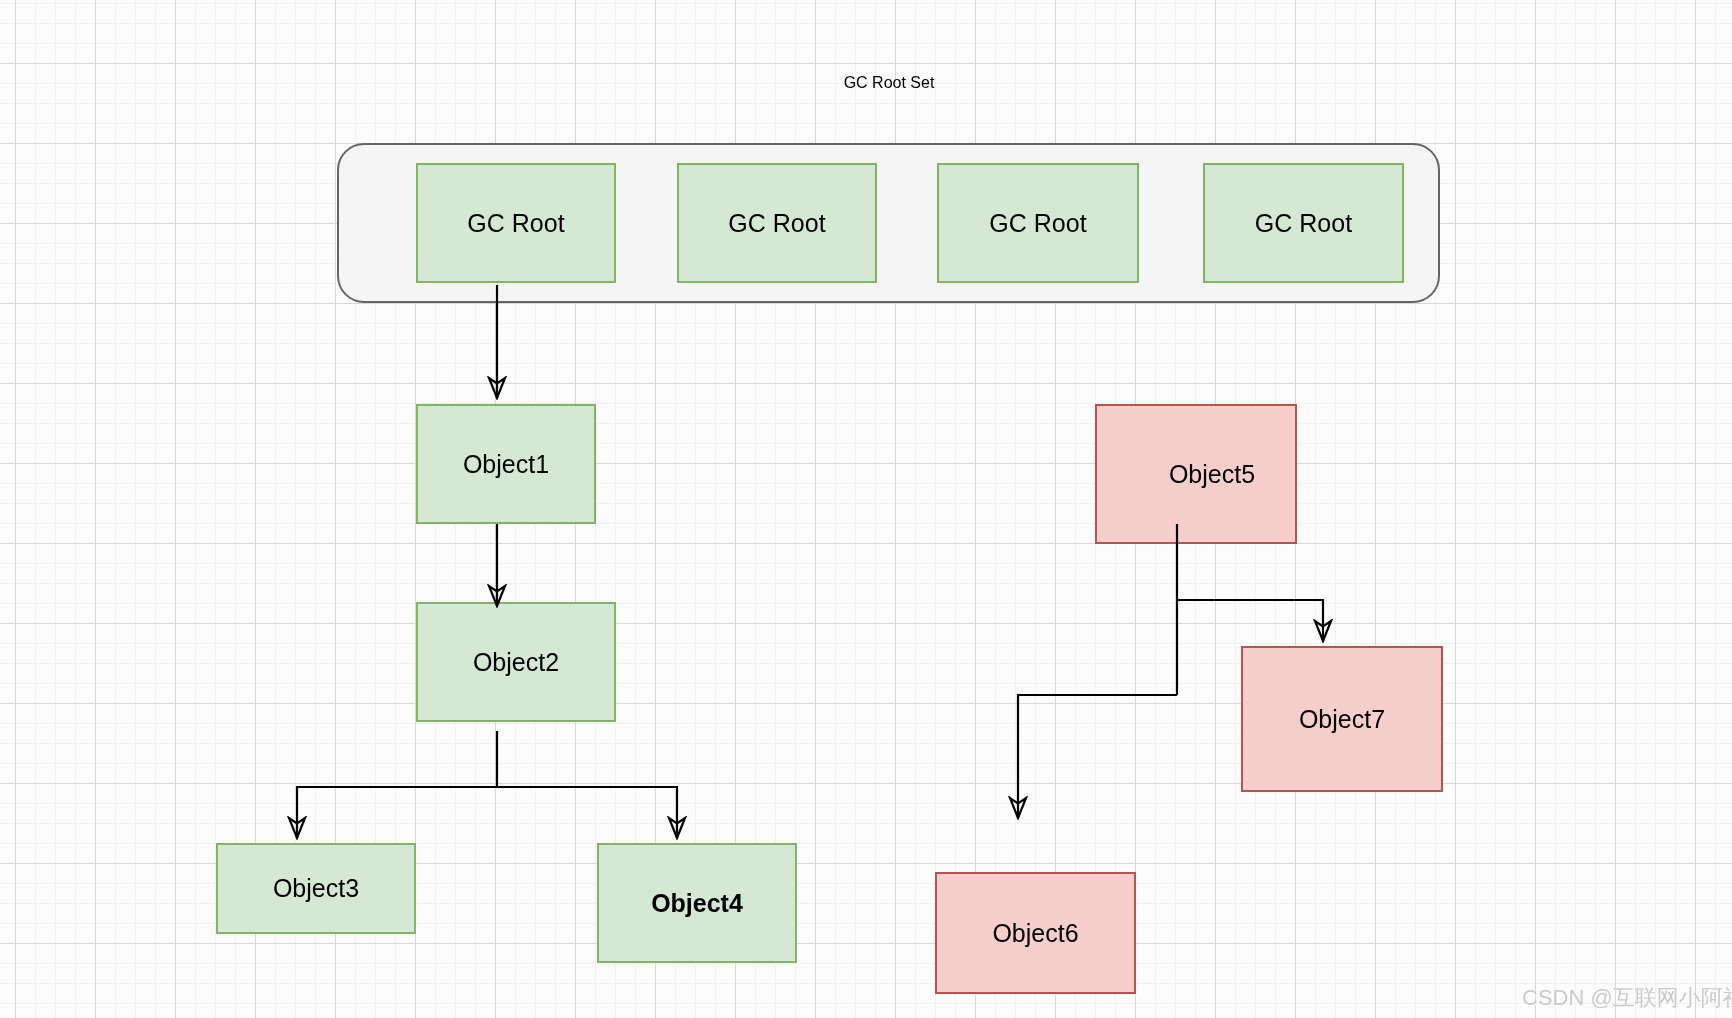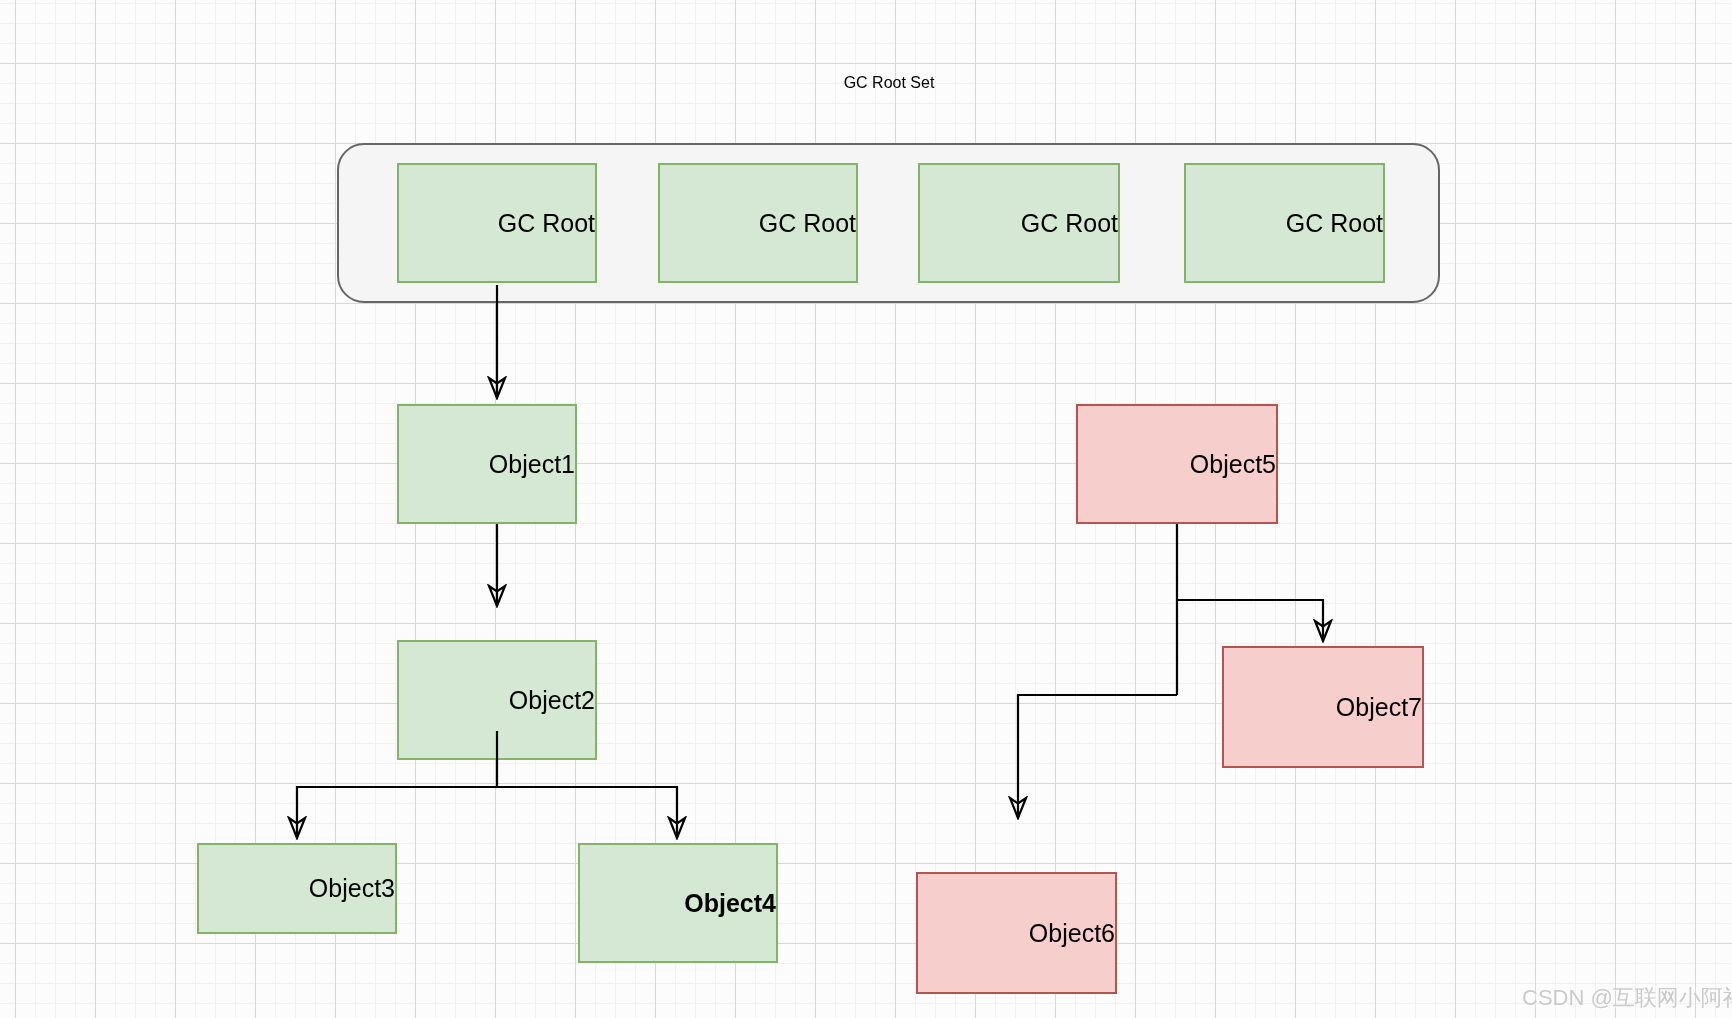--- a/index.html
+++ b/index.html
@@ -40,25 +40,26 @@
     box-sizing: border-box;
     background: var(--container-fill, #f5f5f5);
     border: 2px solid var(--container-stroke, #666666);
     border-radius: 27px;
   }
   .node {
     position: absolute;
     box-sizing: border-box;
     display: flex;
     align-items: center;
-    justify-content: flex-end;
+    justify-content: center;
     font-size: 25px;
     color: var(--text, #000000);
     text-align: center;
     white-space: nowrap;
+    margin-left: 19px;
   }
   .node.green {
     background: var(--reachable-fill, #d5e8d4);
     border: 2px solid var(--reachable-stroke, #82b366);
   }
   .node.pink {
     background: var(--unreachable-fill, #f6cecb);
     border: 2px solid var(--unreachable-stroke, #b85450);
   }
   .edges-layer {
@@ -102,37 +103,37 @@
   <div class="node green" style="left:918px; top:163px; width:202px; height:120px;">
     <span>GC Root</span>
   </div>
   <div class="node green" style="left:1184px; top:163px; width:201px; height:120px;">
     <span>GC Root</span>
   </div>
 
   <div class="node green" style="left:397px; top:404px; width:180px; height:120px;">
     <span>Object1</span>
   </div>
-  <div class="node green" style="left:397px; top:640px; width:200px; height:120px;">
+  <div class="node green" style="left:397px; top:602px; width:200px; height:120px;">
     <span>Object2</span>
   </div>
   <div class="node green" style="left:197px; top:843px; width:200px; height:91px;">
     <span>Object3</span>
   </div>
   <div class="node green" style="left:578px; top:843px; width:200px; height:120px;font-weight:bold;">
     <span>Object4</span>
   </div>
 
-  <div class="node pink" style="left:1076px; top:404px; width:202px; height:120px;padding-left:32px;">
+  <div class="node pink" style="left:1076px; top:404px; width:202px; height:140px;padding-left:32px;">
     <span>Object5</span>
   </div>
   <div class="node pink" style="left:916px; top:872px; width:201px; height:122px;">
     <span>Object6</span>
   </div>
-  <div class="node pink" style="left:1222px; top:646px; width:202px; height:122px;">
+  <div class="node pink" style="left:1222px; top:646px; width:202px; height:146px;">
     <span>Object7</span>
   </div>
 
   <svg class="edges-layer" viewBox="0 0 1732 1018" xmlns="http://www.w3.org/2000/svg" aria-hidden="true">
     <defs>
       <marker id="arrow" viewBox="0 0 24 20" refX="22" refY="10" markerWidth="24" markerHeight="20" markerUnits="userSpaceOnUse" orient="auto">
         <path d="M 2 2 L 22 10 L 2 18 L 7.5 10 Z" fill="#000000" stroke="none"></path>
       </marker>
     </defs>
     <path d="M 497 285 L 497 398" marker-end="url(#arrow)"></path>

